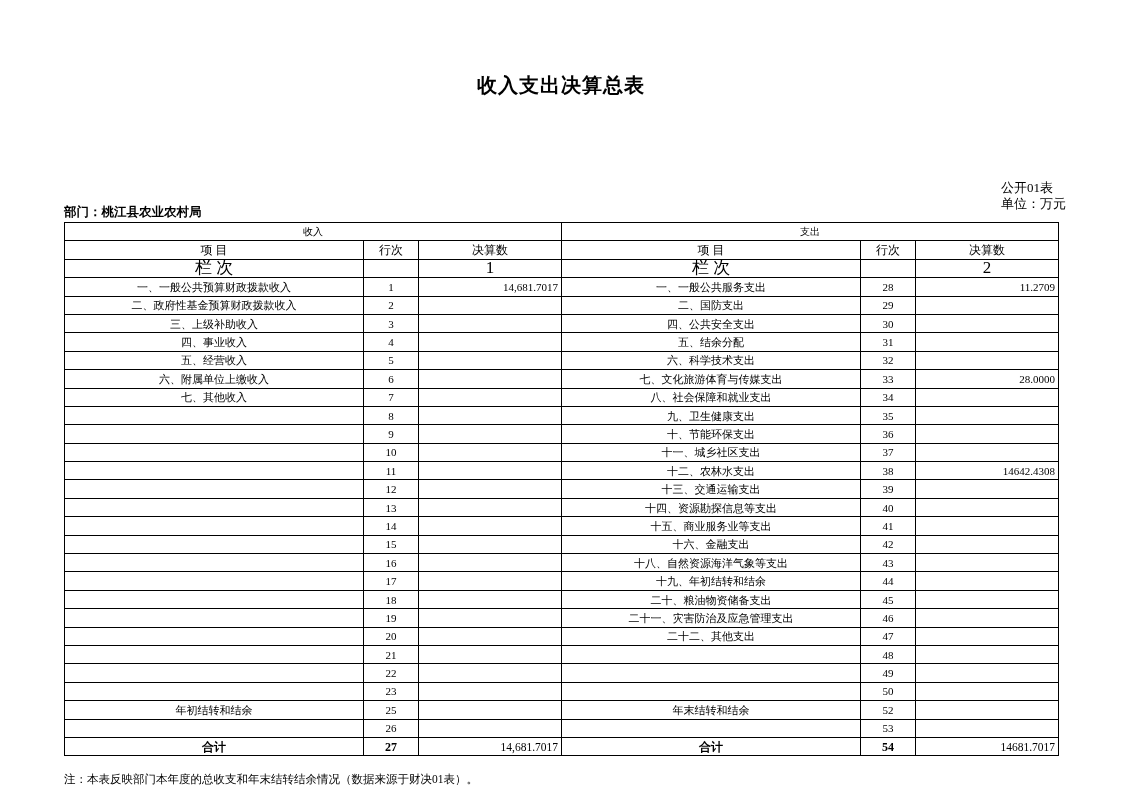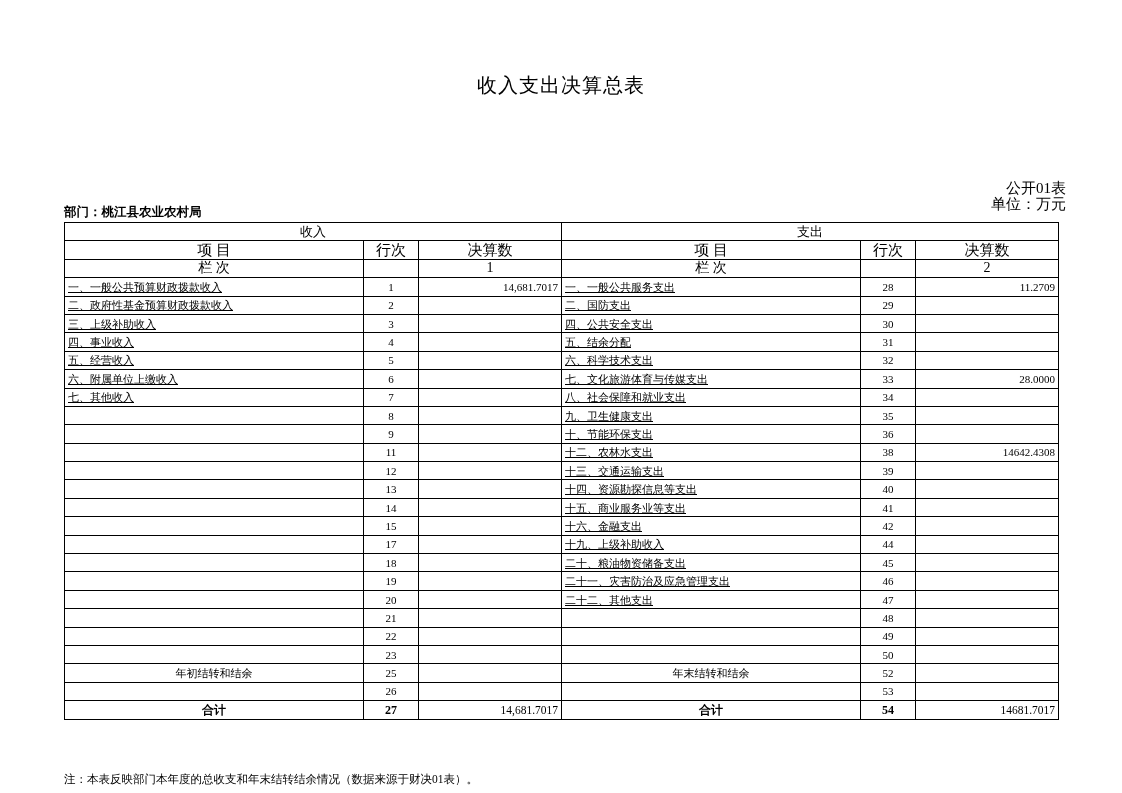--- a/index.html
+++ b/index.html
@@ -17,31 +17,31 @@
   }
   .page {
     position: relative;
     width: 1122px;
     height: 793px;
     box-sizing: border-box;
   }
   .doc-title {
     text-align: center;
     font-size: 20px;
-    font-weight: normal;
+    font-weight: bold;
     margin-top: 72px;
     letter-spacing: 1px;
     font-family: "Liberation Sans", "DejaVu Sans", sans-serif;
   }
   .meta-right {
     position: absolute;
     right: 56px;
     top: 108px;
-    text-align: right;
-    font-size: 15px;
+    text-align: left;
+    font-size: 13px;
     line-height: 16px;
     margin-left: 40px;
   }
   .dept-line {
     position: absolute;
     left: 64px;
     top: 132px;
     font-size: 12.5px;
     font-weight: bold;
   }
@@ -61,37 +61,37 @@
     line-height: 16px;
     overflow: hidden;
     white-space: nowrap;
   }
   .c-item { width: 299px; }
   .c-line { width: 55px; }
   .c-num  { width: 143px; }
 
   .center { text-align: center; }
   .right  { text-align: right; }
-  .left   { text-align: left; text-decoration: underline; }
+  .left   { text-align: center; }
 
   .head-group {
     text-align: center;
-    font-size: 13px;
+    font-size: 10px;
     height: 26px;
     border-radius: 7px;
   }
   .head-cell {
     text-align: center;
-    font-size: 15px;
+    font-size: 12px;
     height: 24px;
     margin-left: 12px;
   }
   .lan-cell {
     text-align: center;
-    font-size: 14px;
+    font-size: 17px;
     height: 20px;
   }
   .total-row td {
     font-weight: bold;
     text-align: center;
     height: 20px;
     font-size: 12px;
   }
   .total-row td.num {
     text-align: right;
@@ -217,20 +217,28 @@
         <tr>
           <td class="left"></td>
           <td class="center">9</td>
           <td class="right"></td>
           <td class="left">十、节能环保支出</td>
           <td class="center">36</td>
           <td class="right"></td>
         </tr>
         <tr>
           <td class="left"></td>
+          <td class="center">10</td>
+          <td class="right"></td>
+          <td class="left">十一、城乡社区支出</td>
+          <td class="center">37</td>
+          <td class="right"></td>
+        </tr>
+        <tr>
+          <td class="left"></td>
           <td class="center">11</td>
           <td class="right"></td>
           <td class="left">十二、农林水支出</td>
           <td class="center">38</td>
           <td class="right">14642.4308</td>
         </tr>
         <tr>
           <td class="left"></td>
           <td class="center">12</td>
           <td class="right"></td>
@@ -257,23 +265,31 @@
         <tr>
           <td class="left"></td>
           <td class="center">15</td>
           <td class="right"></td>
           <td class="left">十六、金融支出</td>
           <td class="center">42</td>
           <td class="right"></td>
         </tr>
         <tr>
           <td class="left"></td>
+          <td class="center">16</td>
+          <td class="right"></td>
+          <td class="left">十八、自然资源海洋气象等支出</td>
+          <td class="center">43</td>
+          <td class="right"></td>
+        </tr>
+        <tr>
+          <td class="left"></td>
           <td class="center">17</td>
           <td class="right"></td>
-          <td class="left">十九、上级补助收入</td>
+          <td class="left">十九、年初结转和结余</td>
           <td class="center">44</td>
           <td class="right"></td>
         </tr>
         <tr>
           <td class="left"></td>
           <td class="center">18</td>
           <td class="right"></td>
           <td class="left">二十、粮油物资储备支出</td>
           <td class="center">45</td>
           <td class="right"></td>

